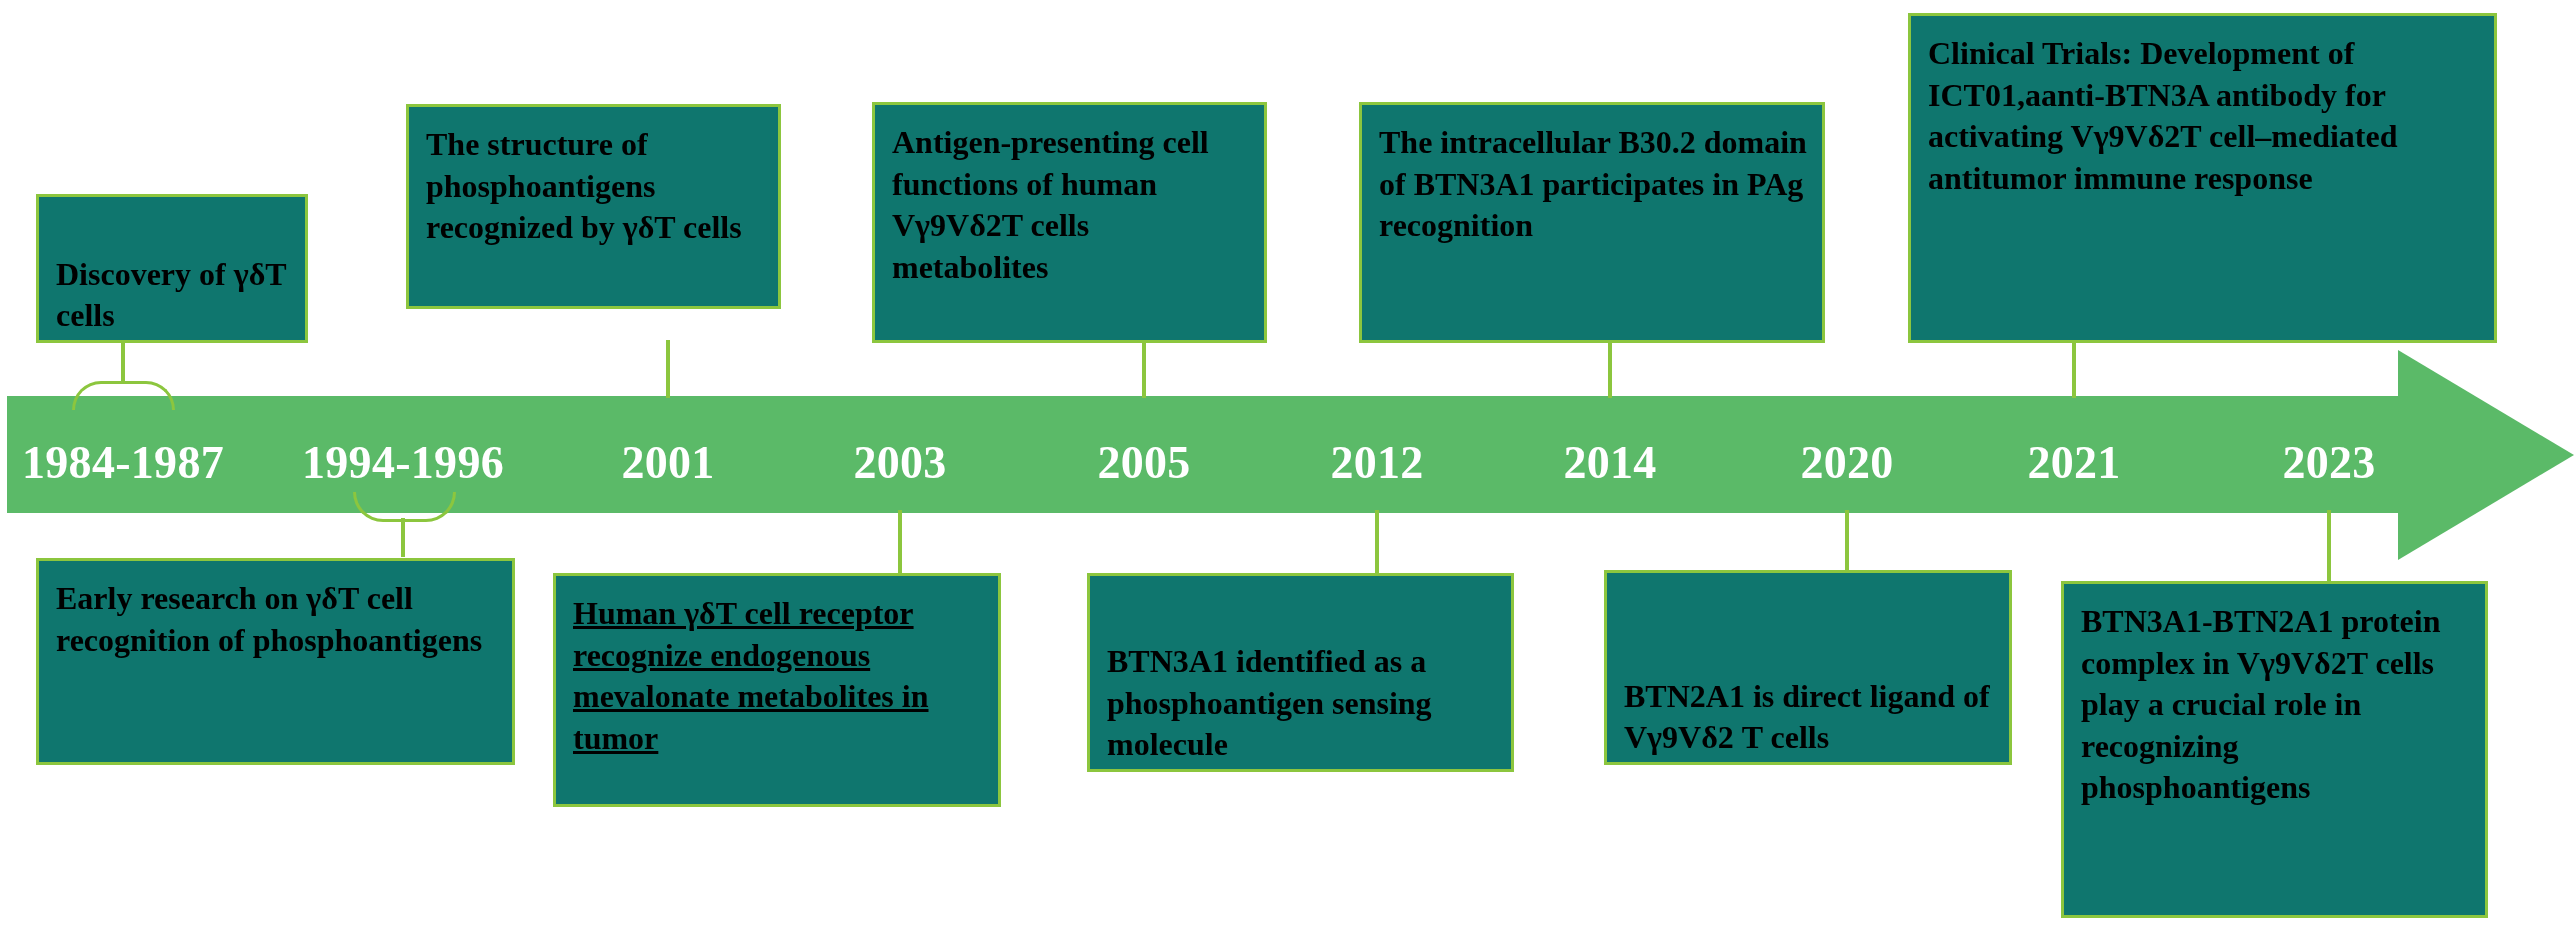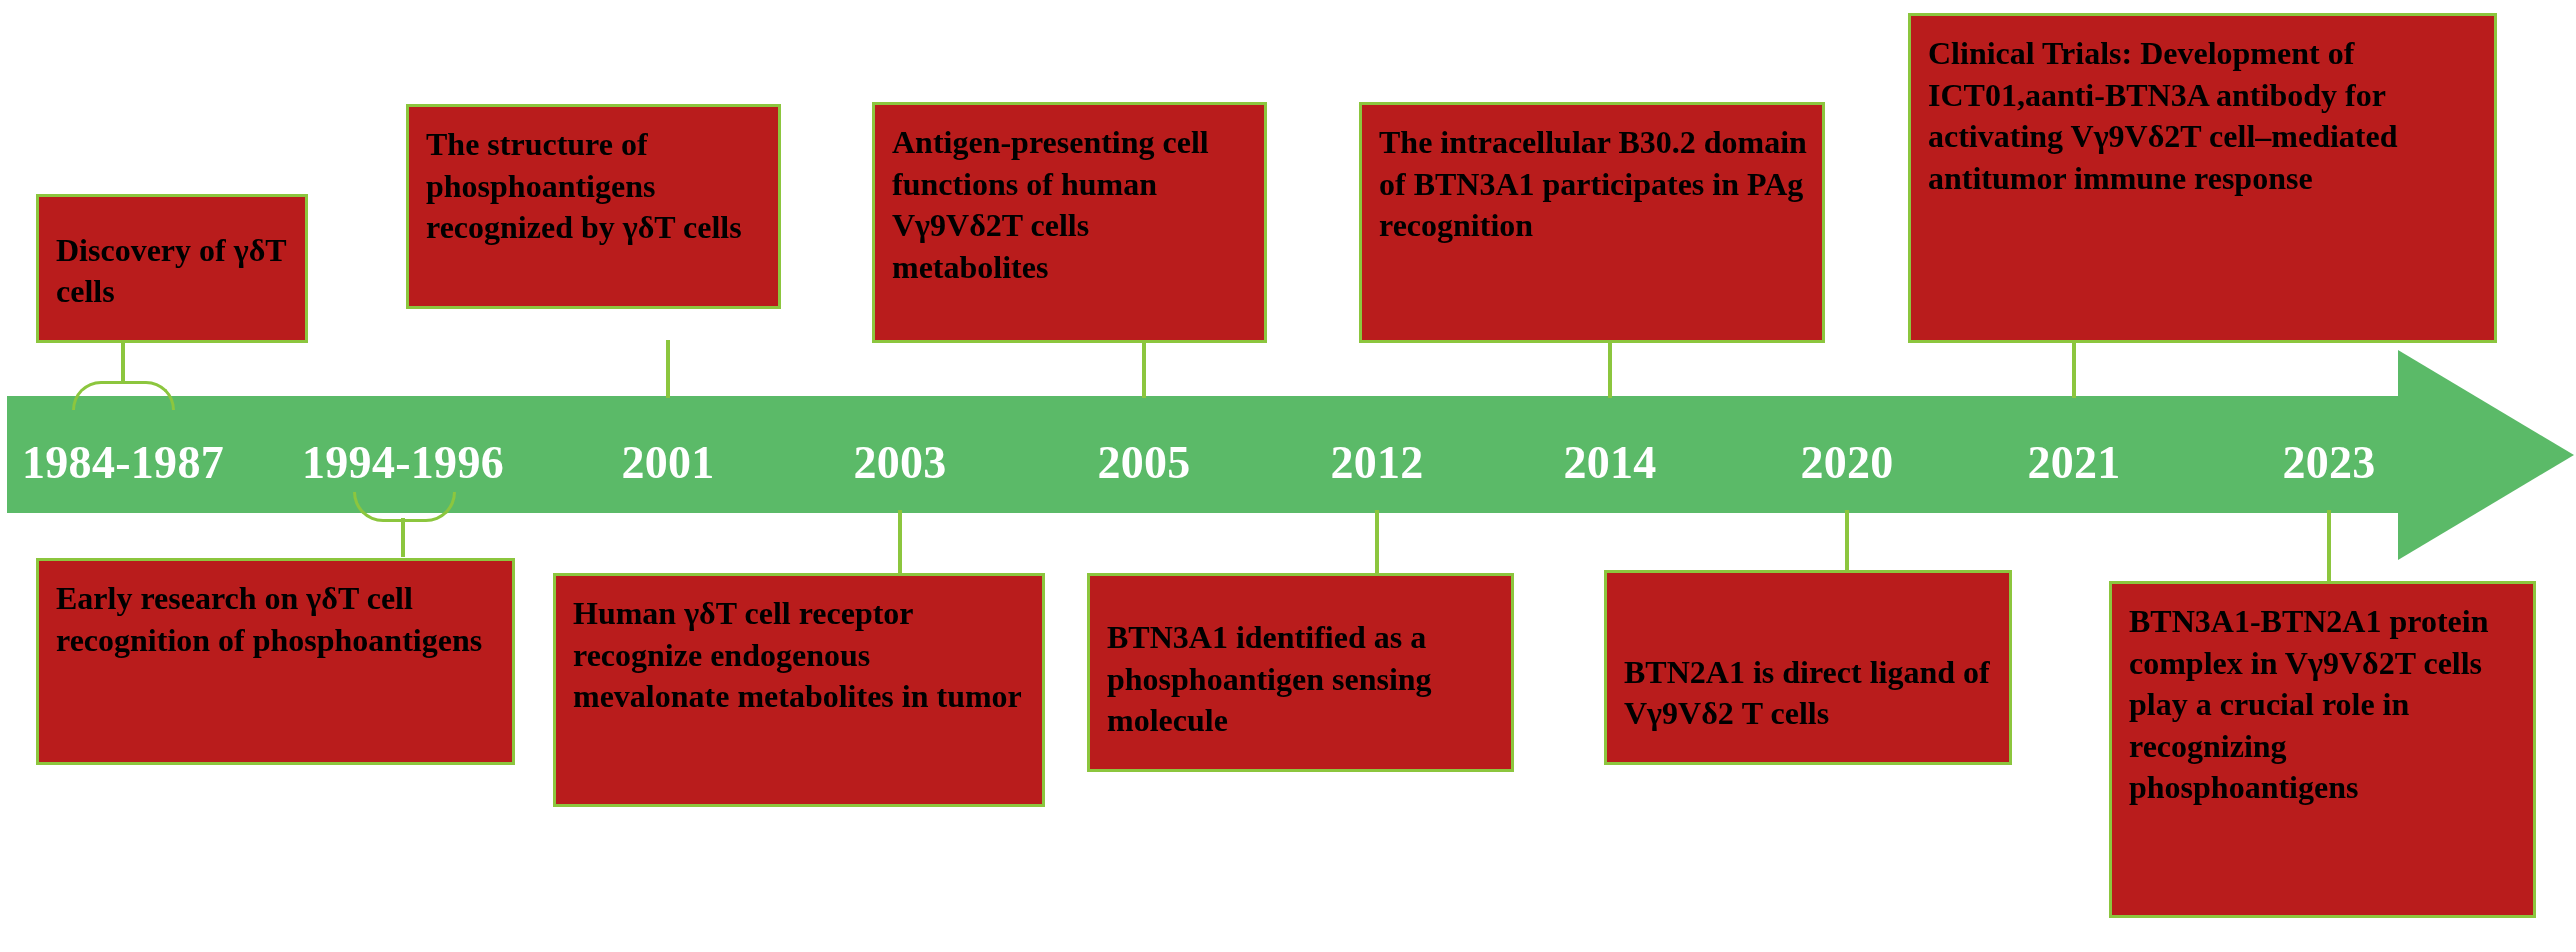--- a/index.html
+++ b/index.html
@@ -69,26 +69,26 @@
   .bracket.down {
     border-top: none;
     border-radius: 0 0 65px 65px;
   }
 
   
   .box {
     position: absolute;
     box-sizing: border-box;
     border: 3.2px solid #8CC63E;
-    background: #b91c1c;
+    background: #0f766e;
     color: #000000;
     font-size: 32px;
     font-weight: bold;
     line-height: 1.30;
-    padding: 17px 13px 27px 17px;
+    padding: 17px 13px 3px 17px;
     font-family: "Liberation Serif", "DejaVu Serif", serif;
   }
   .box.v-center { display: flex; align-items: flex-end; }
 </style>
 </head>
 <body>
 
 <div id="stage">
 
   <div class="arrow-bar"></div>
@@ -144,30 +144,30 @@
   </div>
 
   <div class="box" style="left:1908px; top:13px; width:589px; height:330px;">
     <span>Clinical Trials: Development of ICT01,aanti-BTN3A antibody for activating Vγ9Vδ2T cell–mediated antitumor immune response</span>
   </div>
 
   <div class="box" style="left:36px;  top:558px; width:479px;  height:207px;">
     <span>Early research on γδT cell recognition of phosphoantigens</span>
   </div>
 
-  <div class="box" style="left:553px; top:573px; width:492px; height:234px;">
+  <div class="box" style="left:553px; top:573px; width:448px; height:234px;text-decoration:underline;">
     <span>Human γδT cell receptor recognize endogenous mevalonate metabolites in tumor</span>
   </div>
 
   <div class="box v-center" style="left:1087px; top:573px; width:427px; height:199px;">
     <span>BTN3A1 identified as a phosphoantigen sensing molecule</span>
   </div>
 
   <div class="box v-center" style="left:1604px; top:570px; width:408px; height:195px;">
     <span>BTN2A1 is direct ligand of Vγ9Vδ2 T cells</span>
   </div>
 
-  <div class="box" style="left:2061px; top:581px; width:427px; height:337px;margin-left:48px;">
+  <div class="box" style="left:2061px; top:581px; width:427px; height:337px;">
     <span>BTN3A1-BTN2A1 protein complex in Vγ9Vδ2T cells play a crucial role in recognizing phosphoantigens</span>
   </div>
 
 </div>
 
 
 </body></html>

